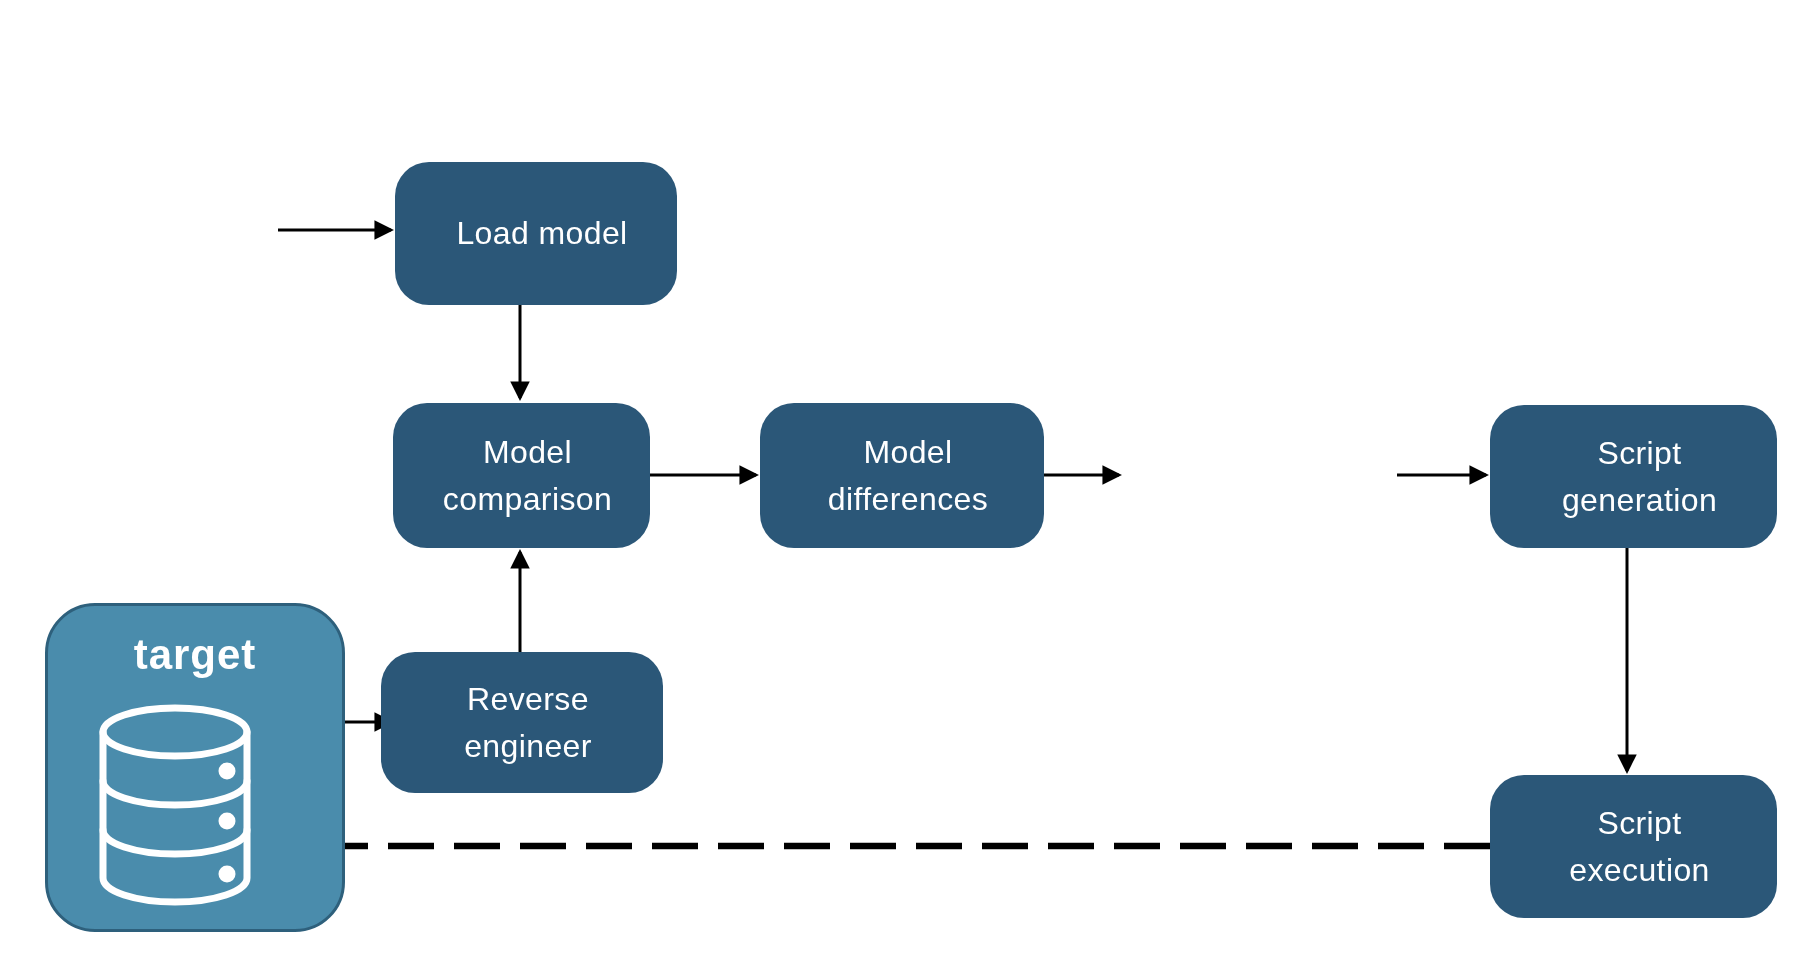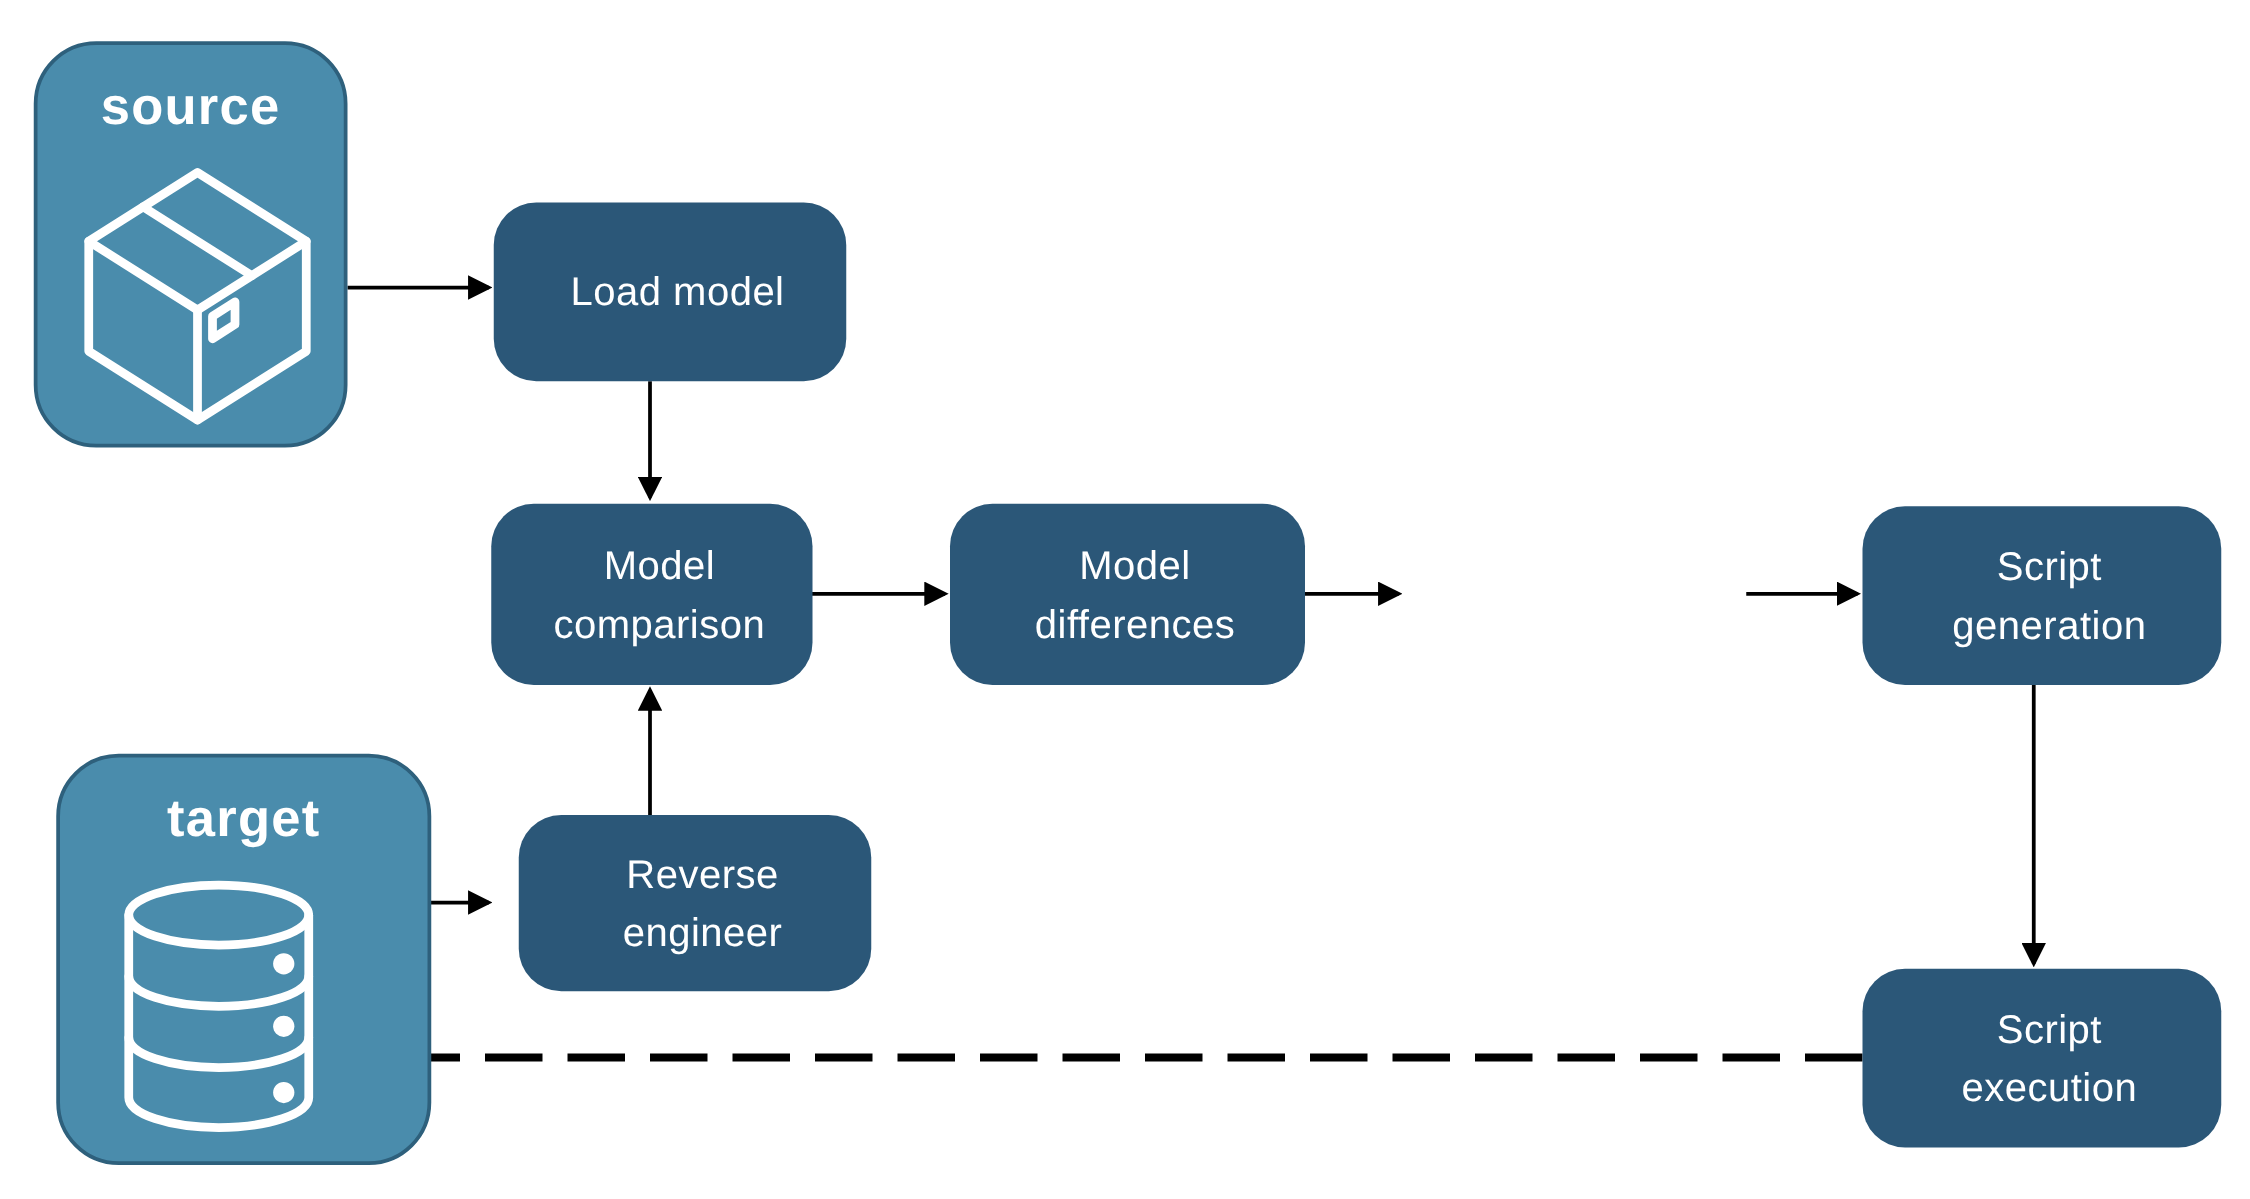--- a/index.html
+++ b/index.html
@@ -72,21 +72,21 @@
   .endpoint-icon .dot{fill:var(--icon-stroke);stroke:none;}
 
   
   #source            {left:27px;  top:33px;  width:251px; height:325px;}
   #target            {left:45px;  top:603px; width:300px; height:329px;}
   #load-model        {left:395px; top:162px; width:270px; height:143px;}
   #model-comparison  {left:393px; top:403px; width:245px; height:145px;}
   #model-differences {left:760px; top:403px; width:272px; height:145px;}
   #deployment-plan   {left:1123px;top:403px; width:274px; height:145px;}
   #script-generation {left:1490px;top:405px; width:275px; height:143px;}
-  #reverse-engineer  {left:415px; top:652px; width:270px; height:141px;}
+  #reverse-engineer  {left:381px; top:652px; width:270px; height:141px;}
   #script-execution  {left:1490px;top:775px; width:275px; height:143px;}
   #package-icon {left:36px; top:97px;}
   #database-icon{left:48px; top:95px;}
 </style>
 </head>
 <body>
 
 <div class="canvas">
 
   <svg class="arrow-layer">
@@ -102,33 +102,20 @@
     <line x1="520" y1="305" x2="520" y2="398" marker-end="url(#ah)"></line>
     <line x1="295" y1="722" x2="391" y2="722" marker-end="url(#ah)"></line>
     <line x1="520" y1="652" x2="520" y2="552" marker-end="url(#ah)"></line>
     <line x1="638" y1="475" x2="756" y2="475" marker-end="url(#ah)"></line>
     <line x1="1032" y1="475" x2="1119" y2="475" marker-end="url(#ah)"></line>
     <line x1="1397" y1="475" x2="1486" y2="475" marker-end="url(#ah)"></line>
     <line x1="1627" y1="548" x2="1627" y2="771" marker-end="url(#ah)"></line>
     <line x1="1490" y1="846" x2="302" y2="846" class="dashed" marker-end="url(#ahBig)"></line>
   </svg>
 
-  <div class="endpoint" id="source">
-    <div class="endpoint-label">source</div>
-    <svg class="endpoint-icon" id="package-icon" width="184" height="208" viewBox="-5 -5 184 208">
-
-      <polygon points="87,0 174,55 174,143 87,198 0,143 0,55"></polygon>
-      <polyline points="0,55 87,110 174,55"></polyline>
-      <line x1="87" y1="110" x2="87" y2="198"></line>
-
-      <line x1="43.5" y1="27.5" x2="130.5" y2="82.5"></line>
-
-      <polygon points="99,115 117,103.5 117,121.5 99,133"></polygon>
-    </svg>
-  </div>
 
   <div class="endpoint" id="target">
     <div class="endpoint-label">target</div>
     <svg class="endpoint-icon" id="database-icon" width="158" height="215" viewBox="-5 -5 158 215">
       <ellipse cx="74" cy="26" rx="72" ry="24"></ellipse>
       <path d="M2,26 L2,172 A72,24 0 0 0 146,172 L146,26"></path>
       <path d="M2,75 A72,24 0 0 0 146,75"></path>
       <path d="M2,124 A72,24 0 0 0 146,124"></path>
       <circle class="dot" cx="126" cy="65" r="8.5"></circle>
       <circle class="dot" cx="126" cy="115" r="8.5"></circle>

